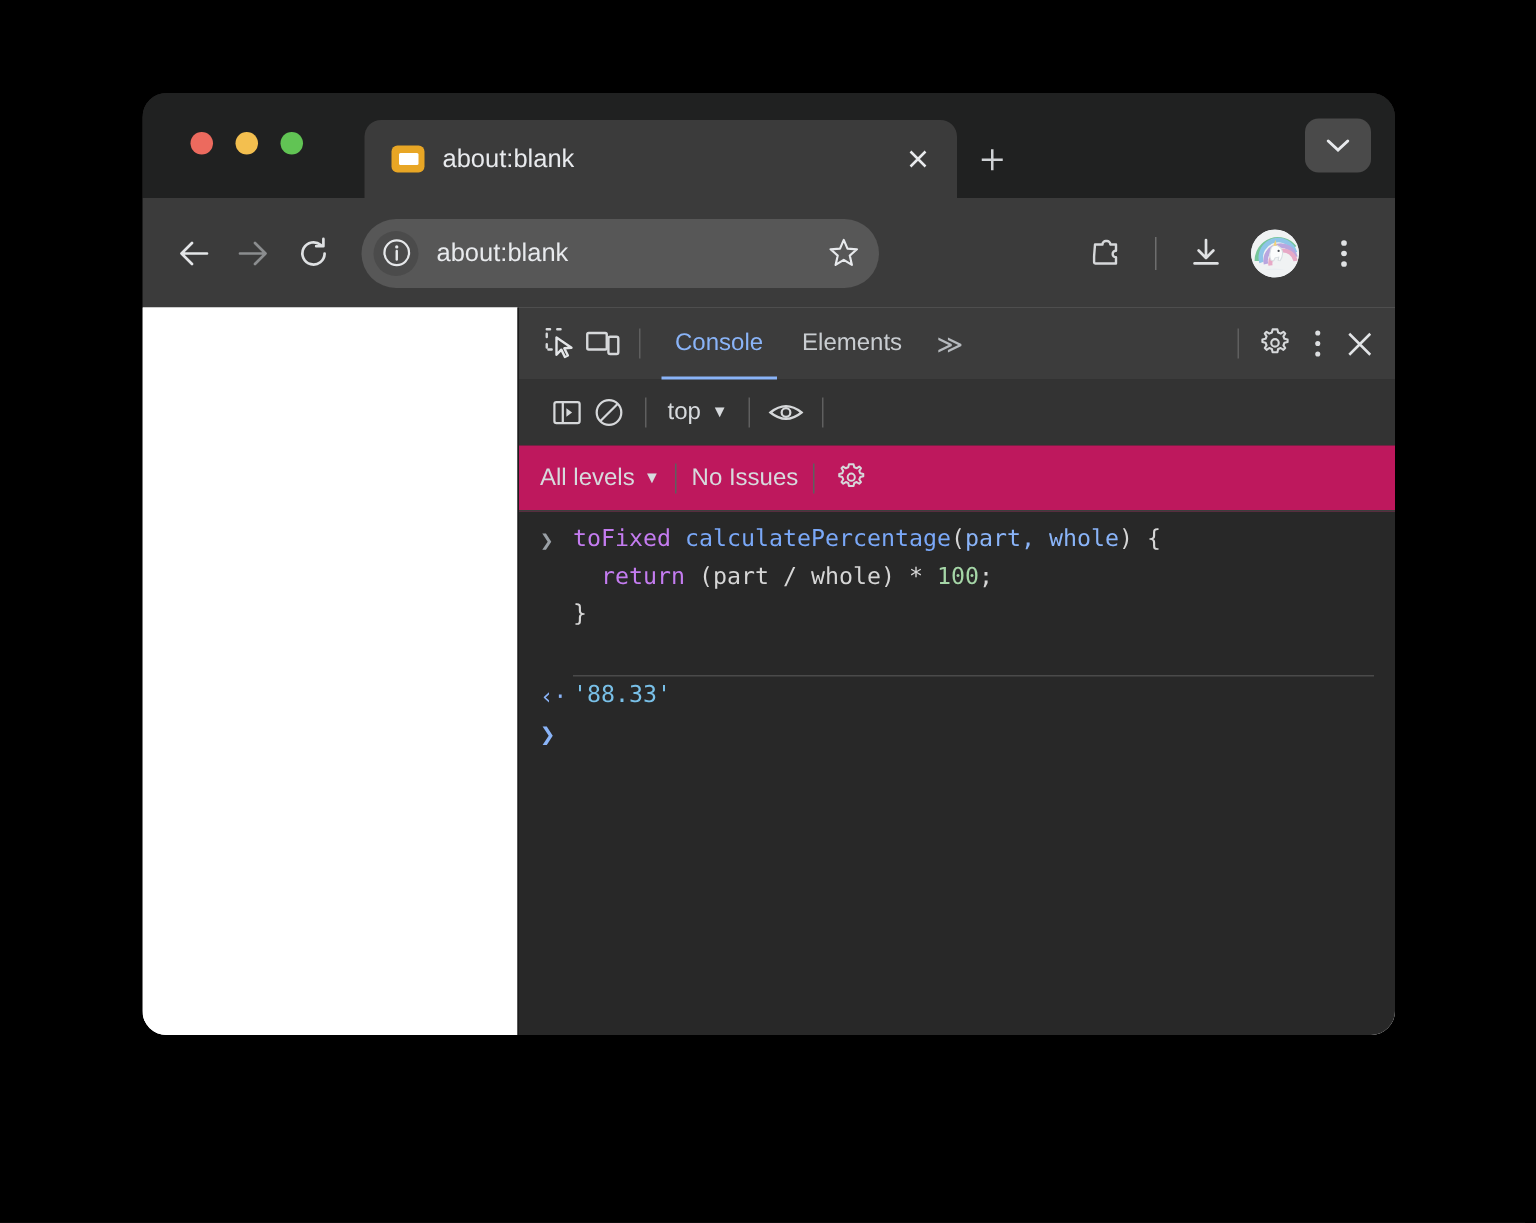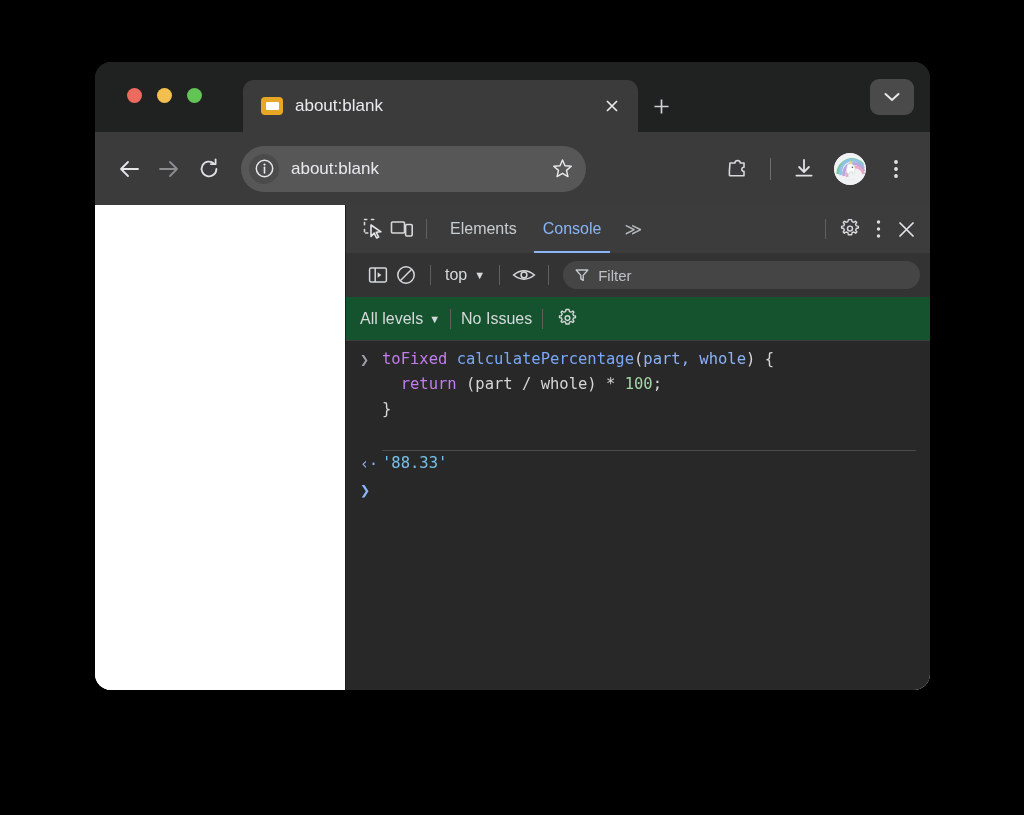--- a/index.html
+++ b/index.html
@@ -227,21 +227,21 @@
     border-radius: 14px;
     display: flex; align-items: center;
     padding: 0 12px;
     margin-left: 4px;
     cursor: text;
   }
   #filter-placeholder { color: #bdc1c6; font-size: 15px; margin-left: 9px; }
 
   #console-subbar {
     height: 44px;
-    background: #14532d;
+    background: #be185d;
     border-bottom: 1px solid #3d3d3d;
     display: flex; align-items: center;
     padding: 0 14px;
     flex: none;
   }
   #levels-selector {
     display: flex; align-items: center; gap: 6px;
     color: #d7dadd; font-size: 16px;
     cursor: pointer;
   }
@@ -406,25 +406,25 @@
           </svg>
         </div>
         <div class="dt-icon-btn">
           <svg width="24" height="22" viewBox="0 0 24 22">
             <rect x="1.5" y="4" width="13" height="11" rx="1" stroke="#d6d8da" stroke-width="1.6" fill="none"></rect>
             <rect x="15.6" y="6.5" width="6.6" height="11.5" rx="1.2" stroke="#d6d8da" stroke-width="1.6" fill="none"></rect>
           </svg>
         </div>
         <span class="dt-divider"></span>
 
+        <div class="dt-tab active">
+          <span>Console</span>
+        </div>
         <div class="dt-tab">
           <span>Elements</span>
-        </div>
-        <div class="dt-tab active">
-          <span>Console</span>
         </div>
         <div id="dt-more-tabs">
           <span>≫</span>
         </div>
 
         <div id="devtools-tabbar-right">
           <span class="dt-divider"></span>
           <div class="dt-icon-btn">
             <svg width="22" height="22" viewBox="0 0 22 22">
               <path d="M11 1.6 l1.6 0 l0.5 2.1 l1.7 0.7 l1.8 -1.2 l1.2 1.2 l-1.2 1.8 l0.7 1.7 l2.1 0.5 l0 1.6 l-2.1 0.5 l-0.7 1.7 l1.2 1.8 l-1.2 1.2 l-1.8 -1.2 l-1.7 0.7 l-0.5 2.1 l-1.6 0 l-1.6 0 l-0.5 -2.1 l-1.7 -0.7 l-1.8 1.2 l-1.2 -1.2 l1.2 -1.8 l-0.7 -1.7 l-2.1 -0.5 l0 -1.6 l2.1 -0.5 l0.7 -1.7 l-1.2 -1.8 l1.2 -1.2 l1.8 1.2 l1.7 -0.7 l0.5 -2.1 z" stroke="#d6d8da" stroke-width="1.4" fill="none" stroke-linejoin="round"></path>
@@ -469,28 +469,20 @@
         <span class="dt-divider"></span>
 
         <div class="dt-icon-btn">
           <svg width="24" height="18" viewBox="0 0 24 18">
             <path d="M1.6 9 Q12 0.6 22.4 9 Q12 17.4 1.6 9 Z" stroke="#d6d8da" stroke-width="1.5" fill="none"></path>
             <circle cx="12" cy="9" r="2.9" stroke="#d6d8da" stroke-width="1.5" fill="none"></circle>
           </svg>
         </div>
         <span class="dt-divider"></span>
 
-        <div id="filter-input">
-          <span>
-            <svg width="14" height="14" viewBox="0 0 14 14">
-              <path d="M1.2 2 H12.8 L8.2 7.4 V12.4 L5.8 10.8 V7.4 Z" stroke="#c4c8cc" stroke-width="1.4" fill="none" stroke-linejoin="round"></path>
-            </svg>
-          </span>
-          <span id="filter-placeholder">Filter</span>
-        </div>
       </div>
 
       <div id="console-subbar">
         <div id="levels-selector">
           <span>All levels</span>
           <span style="font-size:11px">▼</span>
         </div>
         <span class="dt-divider"></span>
         <span id="issues-label">No Issues</span>
         <span class="dt-divider"></span>

